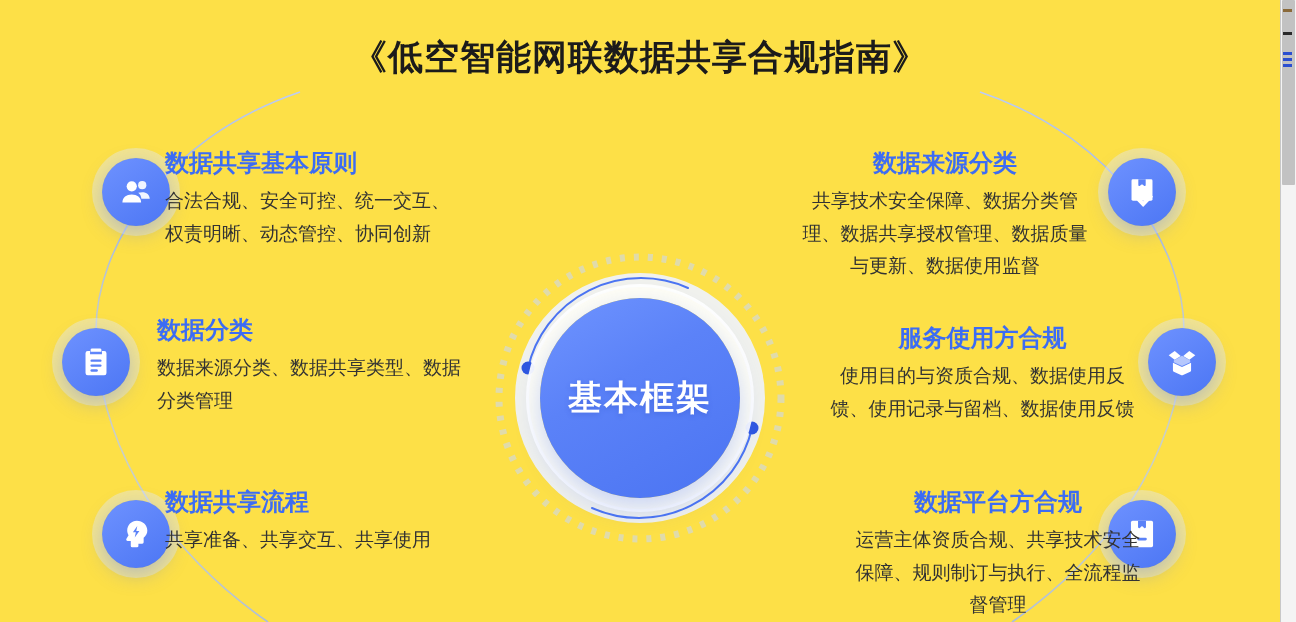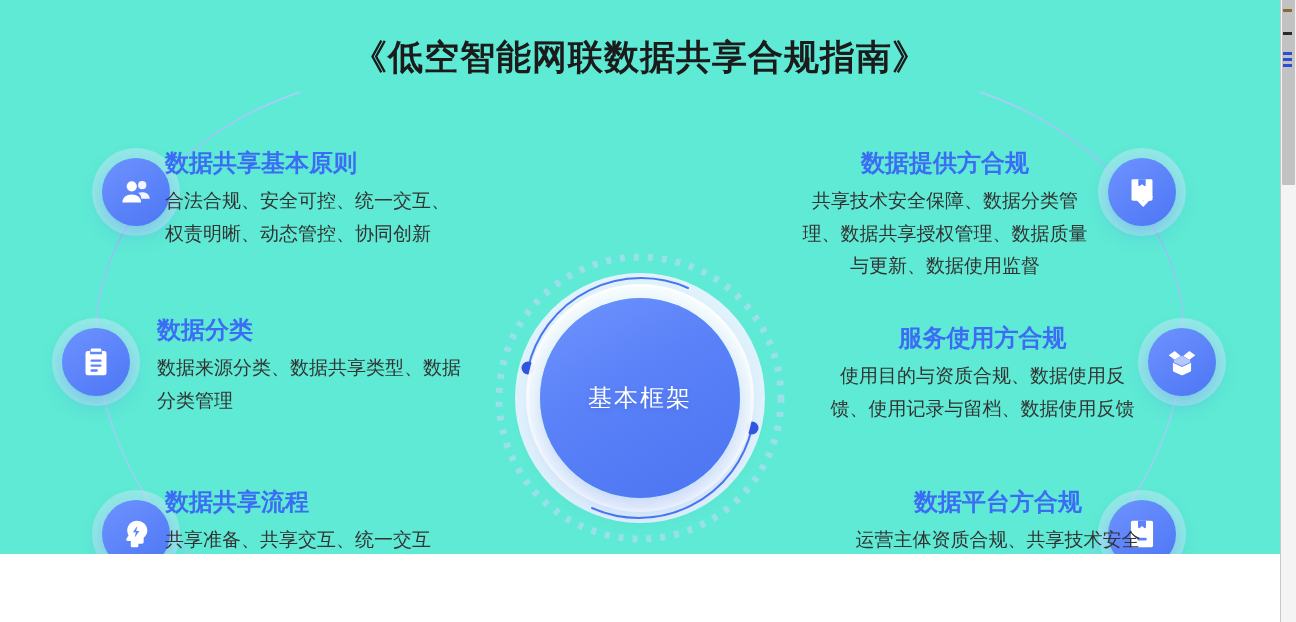--- a/index.html
+++ b/index.html
@@ -8,22 +8,22 @@
     font-family:"Liberation Sans","DejaVu Sans",sans-serif;
     background:#ffffff;
     overflow:hidden;
     position:relative;
   }
 
   
   #infographic {
     position:absolute;
     left:0; top:0;
-    width:1280px; height:554px;
-    background:#5eead4;
+    width:1280px; height:622px;
+    background:#fde047;
     overflow:hidden;
     padding-left:6px;
   }
 
   
   .title {
     position:absolute;
     left:0; top:34px;
     width:1280px;
     text-align:center;
@@ -59,22 +59,22 @@
     border-radius:50%;
     background:linear-gradient(150deg,#6f94ff 0%,#5b82f8 40%,#4b74f2 100%);
     box-shadow:0 10px 26px rgba(70,110,240,.30),
                0 0 0 14px rgba(255,255,255,.95);
     display:flex;
     align-items:center;
     justify-content:center;
   }
   .hub-label {
     color:#ffffff;
-    font-size:24px;
-    font-weight:normal;
+    font-size:34px;
+    font-weight:bold;
     letter-spacing:2px;
     white-space:nowrap;
     text-shadow:0 2px 5px rgba(40,70,180,.28);
   }
 
   
   .node { position:absolute; }
 
   .node-icon {
     position:absolute;
@@ -242,34 +242,34 @@
 
   <div class="node n3">
     <div class="node-icon">
       <svg viewBox="0 0 24 24" xmlns="http://www.w3.org/2000/svg" fill="#ffffff">
         <path d="M12.6 2.6c4.1 0 7.4 3 7.4 6.9 0 2.1-1 3.9-2.6 5.2v3.1a1 1 0 0 1-1 1h-2.7v1.6a1 1 0 0 1-1 1H9.3a1 1 0 0 1-1-1v-3.5H6.1a1 1 0 0 1-.86-1.5l1.5-2.6C6.1 11.6 5.8 10.6 5.8 9.5c0-3.9 3-6.9 6.8-6.9z"></path>
         <path d="M12.9 6.4l-3.1 4.4h2.1l-.8 3.6 3.3-4.6h-2.2z" fill="#5b82f8"></path>
       </svg>
     </div>
     <div class="node-text left">
       <div class="node-title">数据共享流程</div>
-      <div class="node-desc">共享准备、共享交互、统一交互</div>
+      <div class="node-desc">共享准备、共享交互、共享使用</div>
     </div>
   </div>
 
   <div class="node n4">
     <div class="node-icon">
       <svg viewBox="0 0 24 24" xmlns="http://www.w3.org/2000/svg" fill="#ffffff">
         <path d="M5.6 3h12.8a1 1 0 0 1 1 1v13.2a1 1 0 0 1-1 1H5.6a1 1 0 0 1-1-1V4a1 1 0 0 1 1-1z"></path>
         <path d="M9.4 3h5.2v4.1c0 .6-.7.95-1.15.55L12 6.5l-1.45 1.15C10.1 8.05 9.4 7.7 9.4 7.1z" fill="#5b82f8"></path>
         <path d="M10.4 16.1l2.4 2.5 5-5.2 2 1.95-7 7.25-4.4-4.55z"></path>
       </svg>
     </div>
     <div class="node-text right">
-      <div class="node-title">数据提供方合规</div>
+      <div class="node-title">数据来源分类</div>
       <div class="node-desc">共享技术安全保障、数据分类管理、数据共享授权管理、数据质量与更新、数据使用监督</div>
     </div>
   </div>
 
   <div class="node n5">
     <div class="node-icon">
       <svg viewBox="0 0 24 24" xmlns="http://www.w3.org/2000/svg" fill="#ffffff">
         <path d="M2.6 7.2l4.3-2.9 4.2 3.5-4.3 2.6z"></path>
         <path d="M21.4 7.2l-4.3-2.9-4.2 3.5 4.3 2.6z"></path>
         <path d="M6.2 10.9l5.8-3.3 5.8 3.3v1.3l-5.8 2.6-5.8-2.6z" opacity="0.55"></path>

